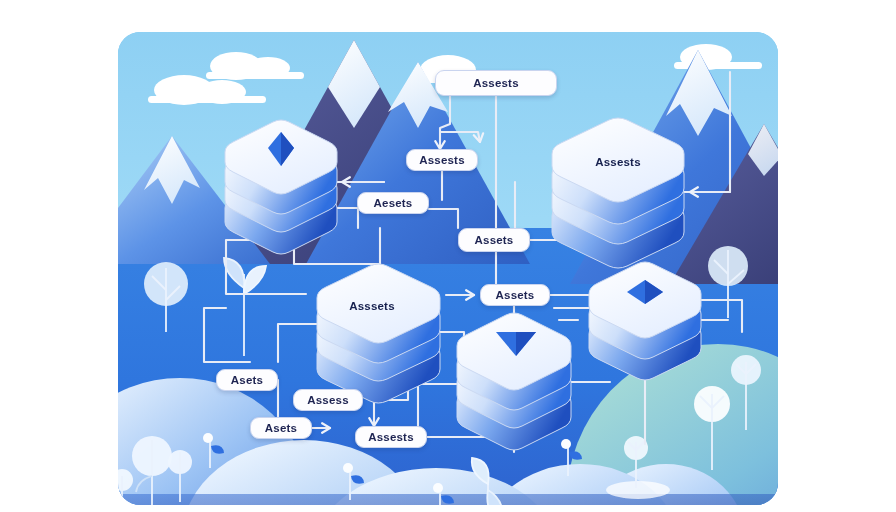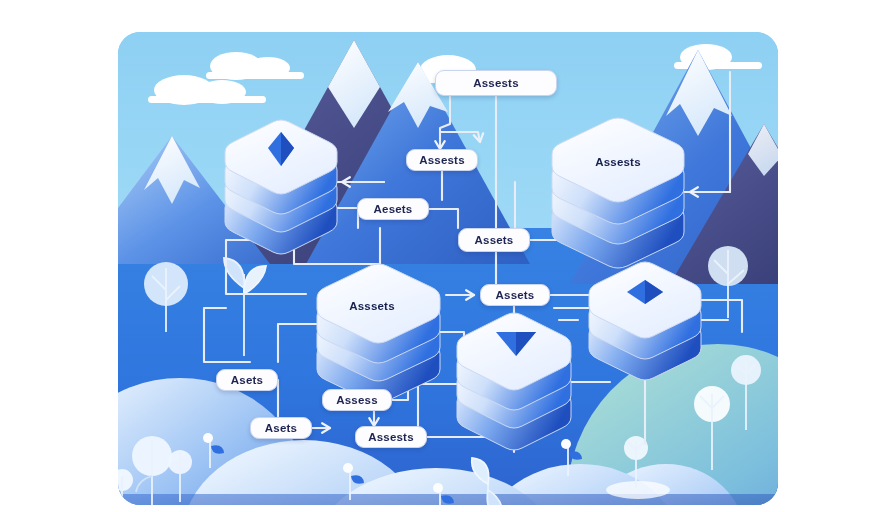--- a/index.html
+++ b/index.html
@@ -364,22 +364,22 @@
         <polygon points="527,248 545,260 527,272 509,260" fill="#2f6fe0"></polygon>
         <polygon points="527,248 545,260 527,272" fill="#1f4fbf"></polygon>
       </g>
     </svg>
 
     <div class="capLabel" style="left:462px;top:124px;width:76px;">Assests</div>
     <div class="capLabel" style="left:216px;top:268px;width:76px;">Asssets</div>
 
     <div class="nodeLabel" style="left:317px;top:38px;width:122px;height:26px;">Assests</div>
     <div class="nodeLabel" style="left:288px;top:117px;width:72px;height:22px;">Assests</div>
-    <div class="nodeLabel" style="left:239px;top:166px;width:72px;height:22px;">Aesets</div>
+    <div class="nodeLabel" style="left:239px;top:160px;width:72px;height:22px;">Aesets</div>
     <div class="nodeLabel" style="left:340px;top:196px;width:72px;height:24px;">Assets</div>
     <div class="nodeLabel" style="left:362px;top:252px;width:70px;height:22px;">Assets</div>
     <div class="nodeLabel" style="left:98px;top:337px;width:62px;height:22px;">Asets</div>
-    <div class="nodeLabel" style="left:204px;top:357px;width:70px;height:22px;">Assess</div>
+    <div class="nodeLabel" style="left:175px;top:357px;width:70px;height:22px;">Assess</div>
     <div class="nodeLabel" style="left:132px;top:385px;width:62px;height:22px;">Asets</div>
     <div class="nodeLabel" style="left:237px;top:394px;width:72px;height:22px;">Assests</div>
 
   </div>
 </div>
 
 </body></html>

